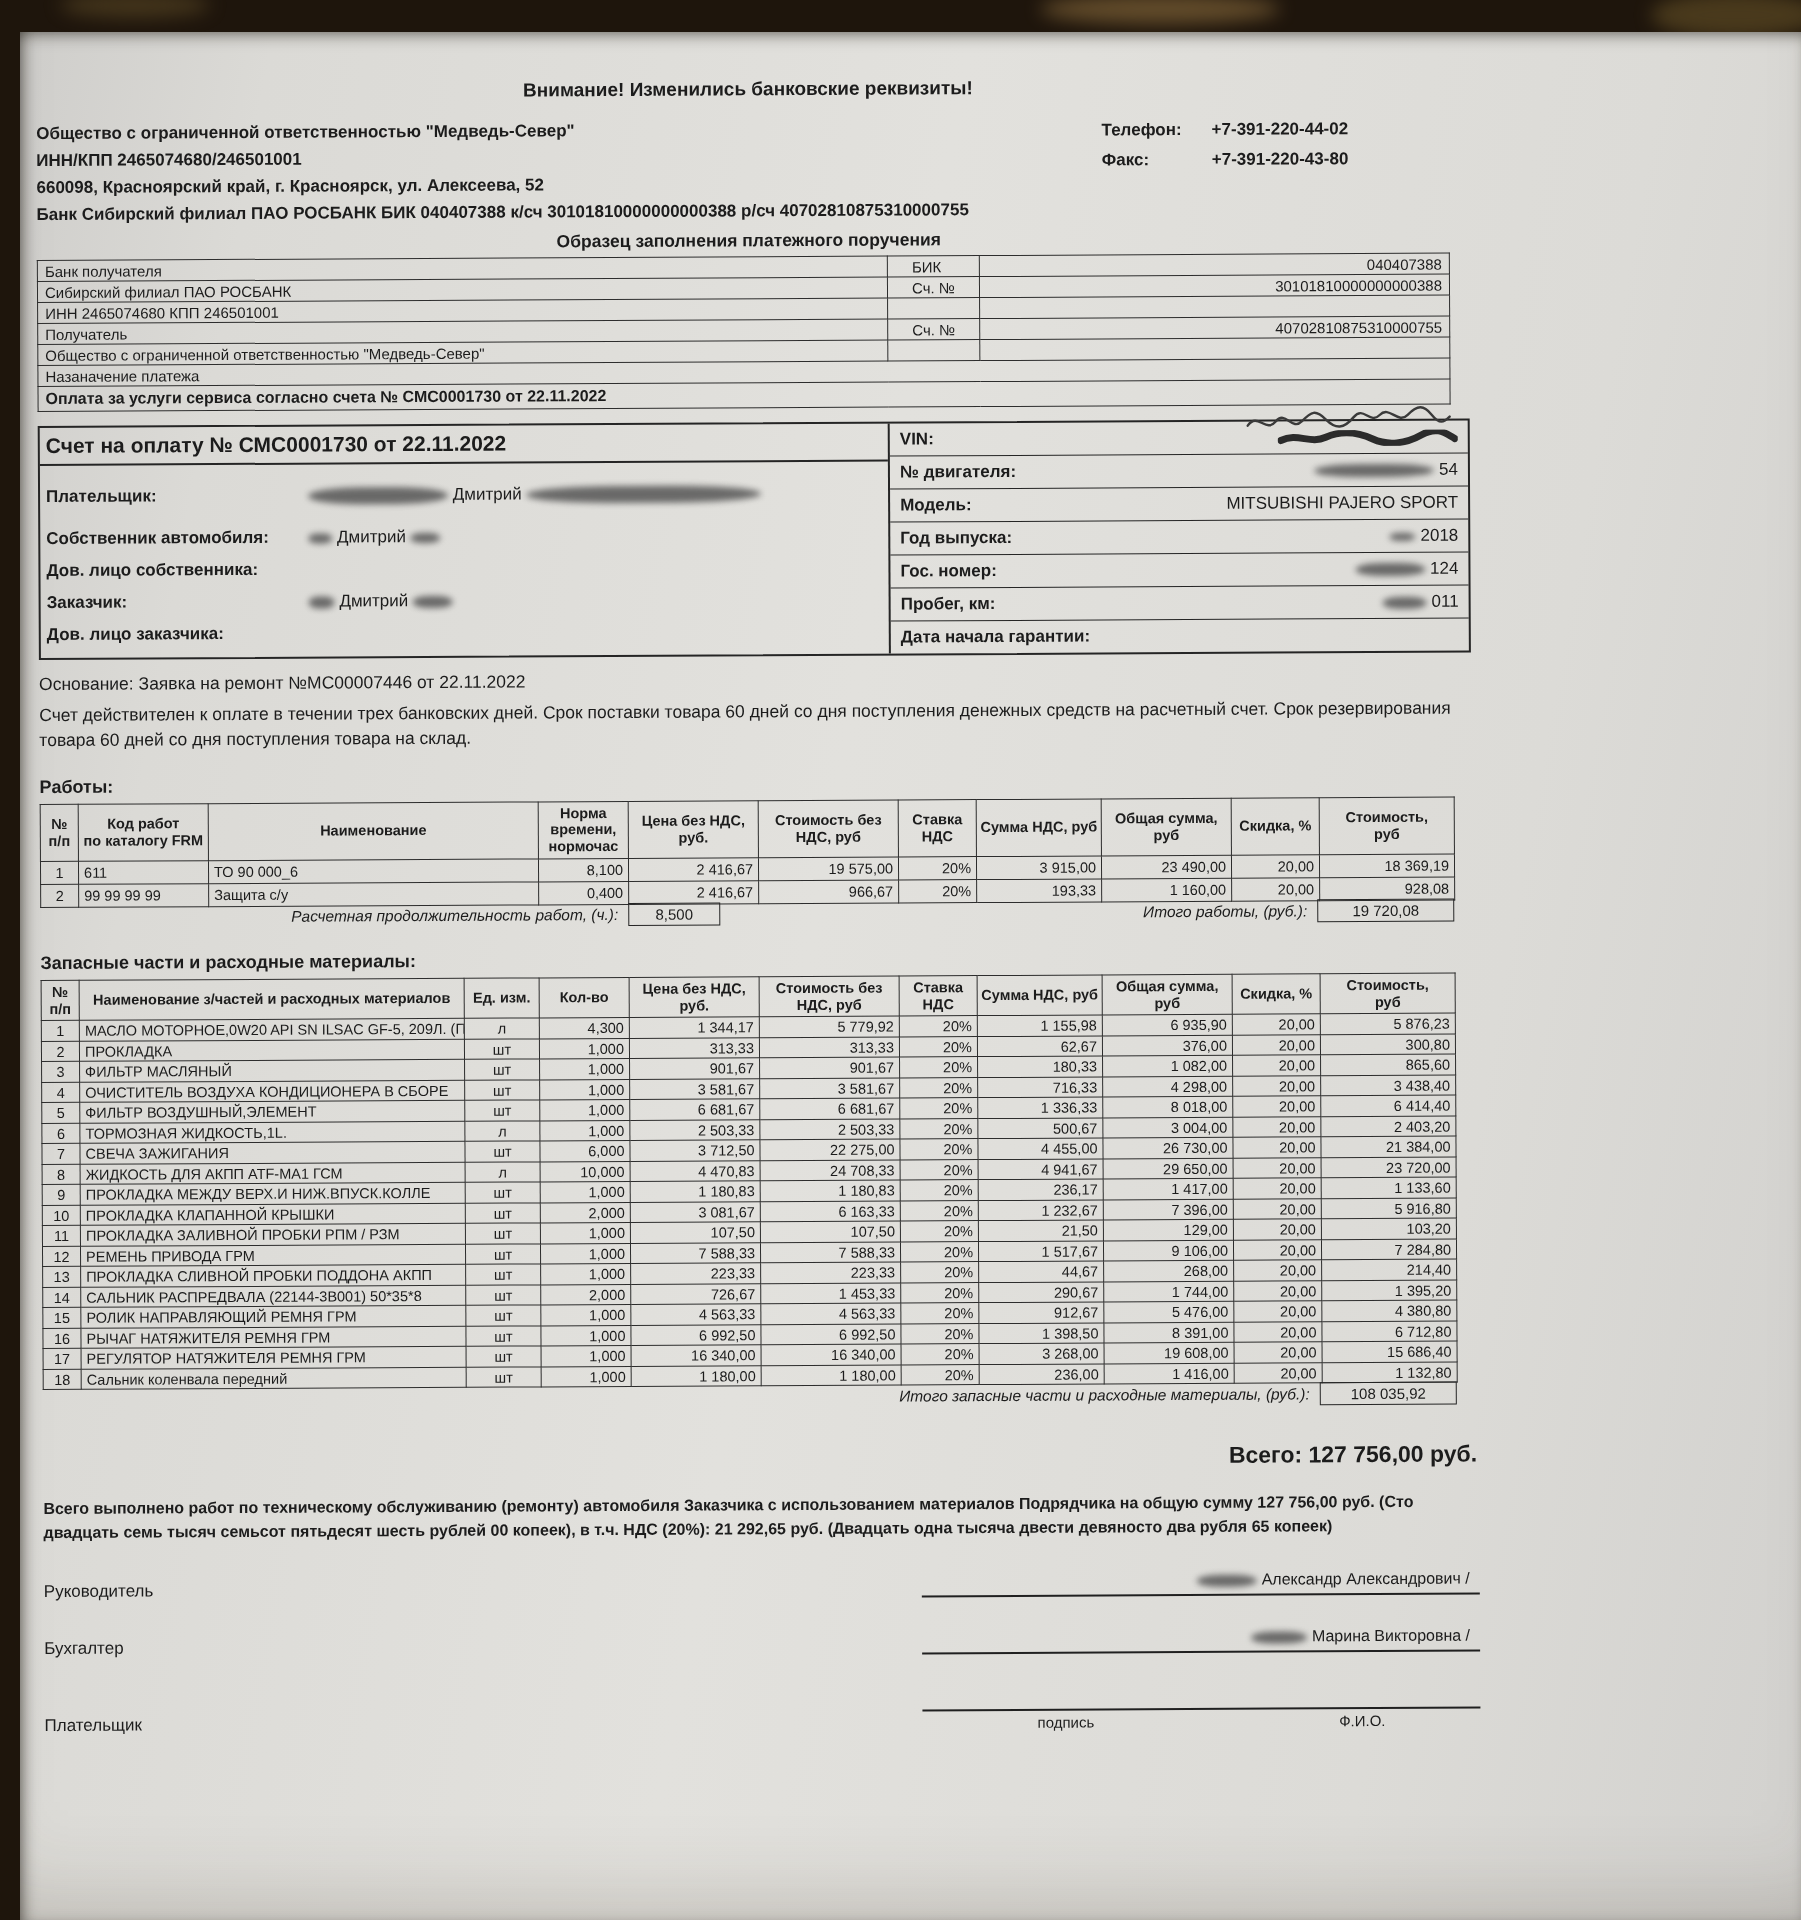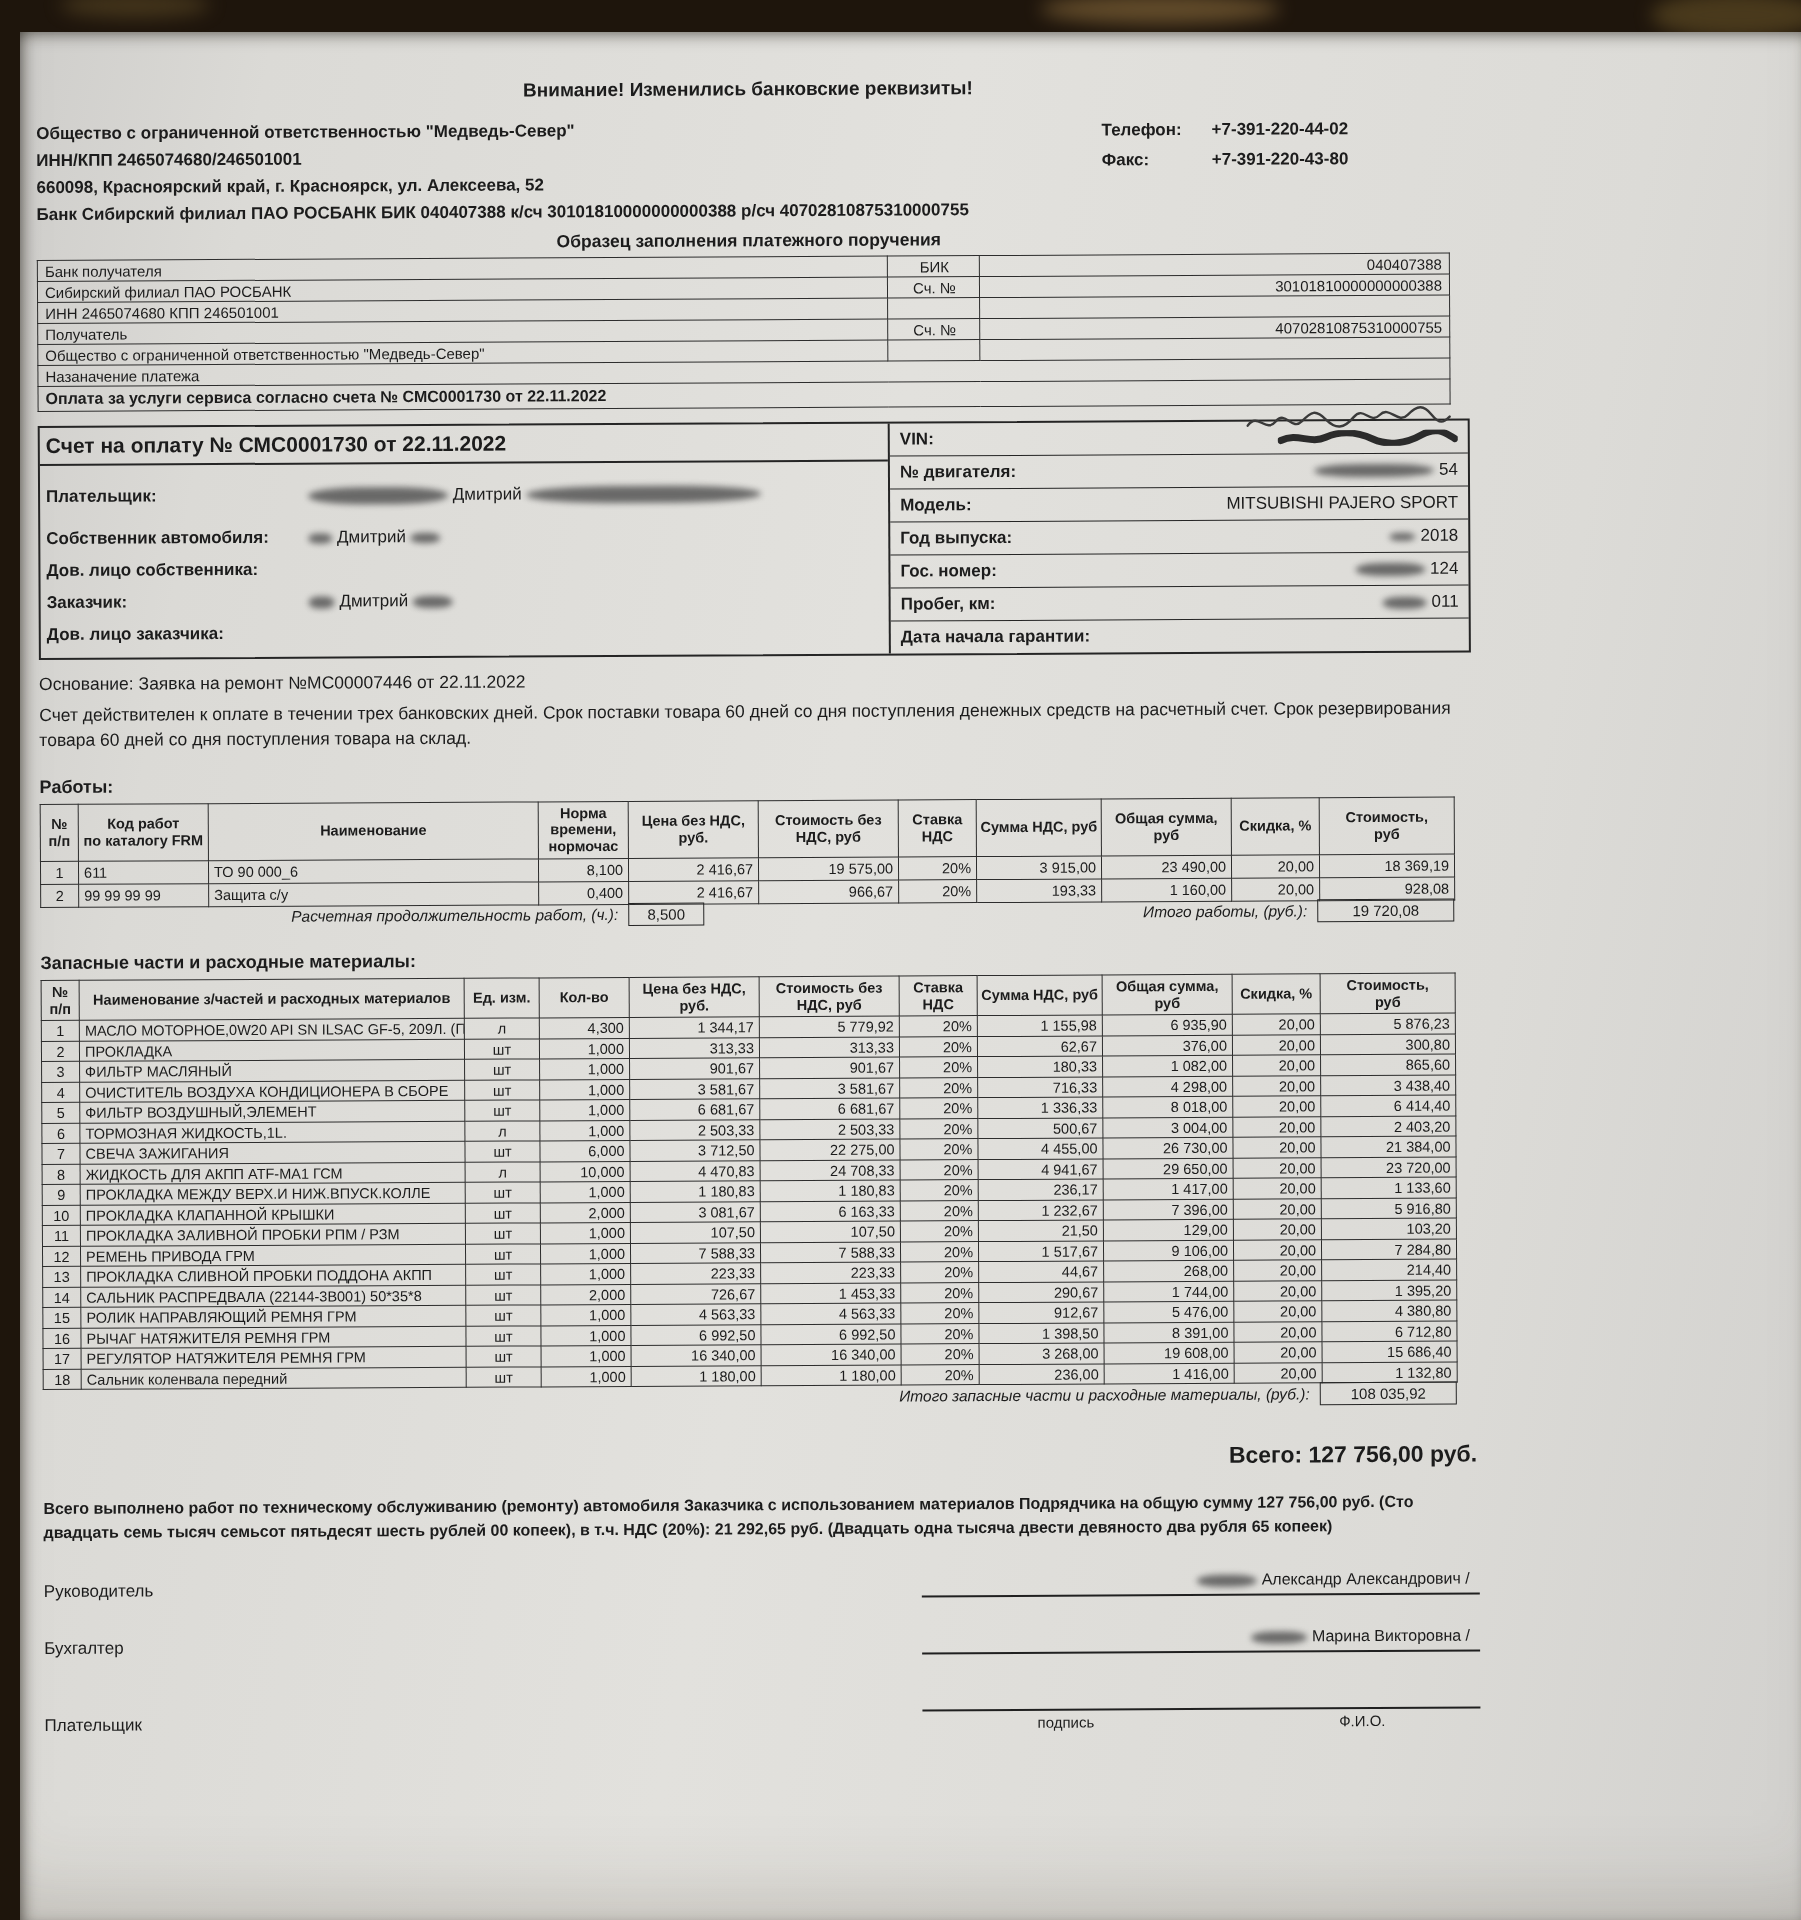--- a/index.html
+++ b/index.html
@@ -20,21 +20,21 @@
   .header-row{margin-top:20px;display:flex;justify-content:space-between;}
   .co-line{font-weight:bold;font-size:17px;margin-bottom:7px;}
   .contacts{padding:2px 112px 0 0;font-weight:bold;font-size:17px;white-space:nowrap;}
   .contact-row{display:flex;margin-bottom:10px;}
   .contact-row .clbl{width:110px;}
   .pay-title{text-align:center;font-weight:bold;font-size:17.5px;margin:2px 0 5px;}
 
   table{border-collapse:collapse;table-layout:fixed;}
   .pay-table{width:1412px;font-size:15px;}
   .pay-table td{border:1.6px solid #2d2d2d;height:20px;padding:0 7px;overflow:hidden;white-space:nowrap;}
-  .pay-table .plbl{padding-left:9px;text-align:center;}
+  .pay-table .plbl{padding-left:24px;}
   .pay-table .pval{text-align:right;}
   .pay-table .purpose-value{font-weight:bold;font-size:16px;height:24px;}
 
   .info-box{width:1428px;display:flex;border:2px solid #252525;margin-top:14px;position:relative;}
   .info-left{width:850px;border-right:2px solid #252525;padding:3px 10px 4px 6px;box-sizing:border-box;}
   .inv-title{font-size:21px;font-weight:bold;border-bottom:2px solid #252525;margin:0 -10px 8px -6px;padding:3px 0 6px 6px;}
   .ifield{display:flex;font-size:17px;margin:6px 0;min-height:26px;align-items:center;}
   .ifield.tall{min-height:46px;}
   .flbl{font-weight:bold;width:262px;flex:none;}
   .fval{flex:1;}
@@ -58,21 +58,21 @@
   .parts td{height:19.5px;}
   .tbl td.c0{text-align:center;padding:0 2px;}
   .works td.c1,.works td.c2{text-align:left;}
   .parts td.c1{text-align:left;}
   .parts td.c2{text-align:center;}
 
   .totals-row{width:1414px;display:flex;margin-top:-1.6px;align-items:stretch;}
   .t-label{font-style:italic;font-size:15.5px;text-align:right;padding:3px 10px 0 0;box-sizing:border-box;}
   .t-box{border:1.8px solid #252525;text-align:center;padding:2px 8px;font-size:15px;box-sizing:border-box;}
   .dur-label{width:588px;}
-  .dur-box{width:76px;text-align:center;}
+  .dur-box{width:92px;text-align:center;}
   .sum-label{flex:1;}
   .box-last{width:137px;}
 
   .grand{width:1434px;text-align:right;font-size:23px;font-weight:bold;margin-top:36px;}
   .summary{width:1430px;font-size:16px;font-weight:bold;margin-top:22px;line-height:1.5;}
 
   .sig-block{margin-top:20px;width:1436px;}
   .sig-row{display:flex;align-items:flex-end;margin-top:32px;}
   .sig-lbl{font-size:17px;flex:1;}
   .sig-right{width:558px;}

